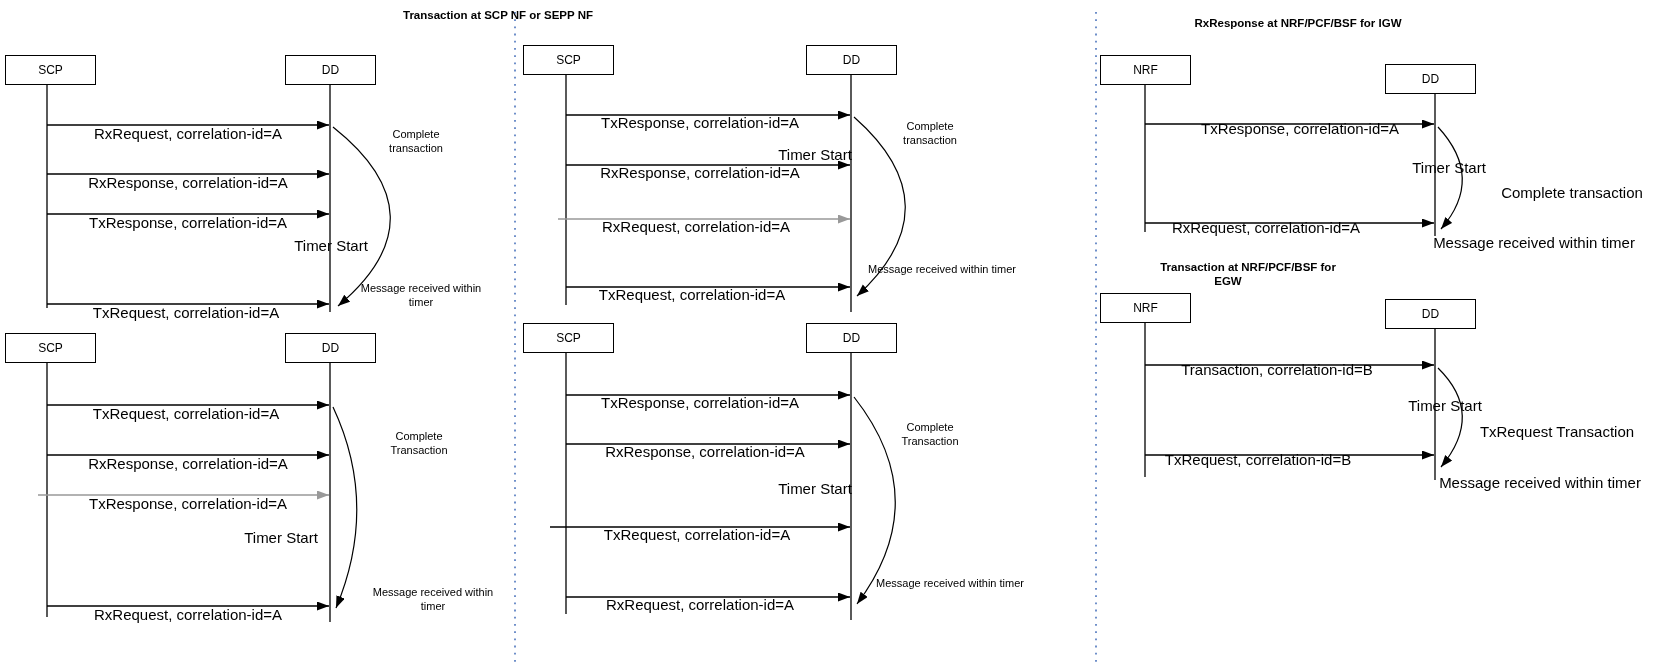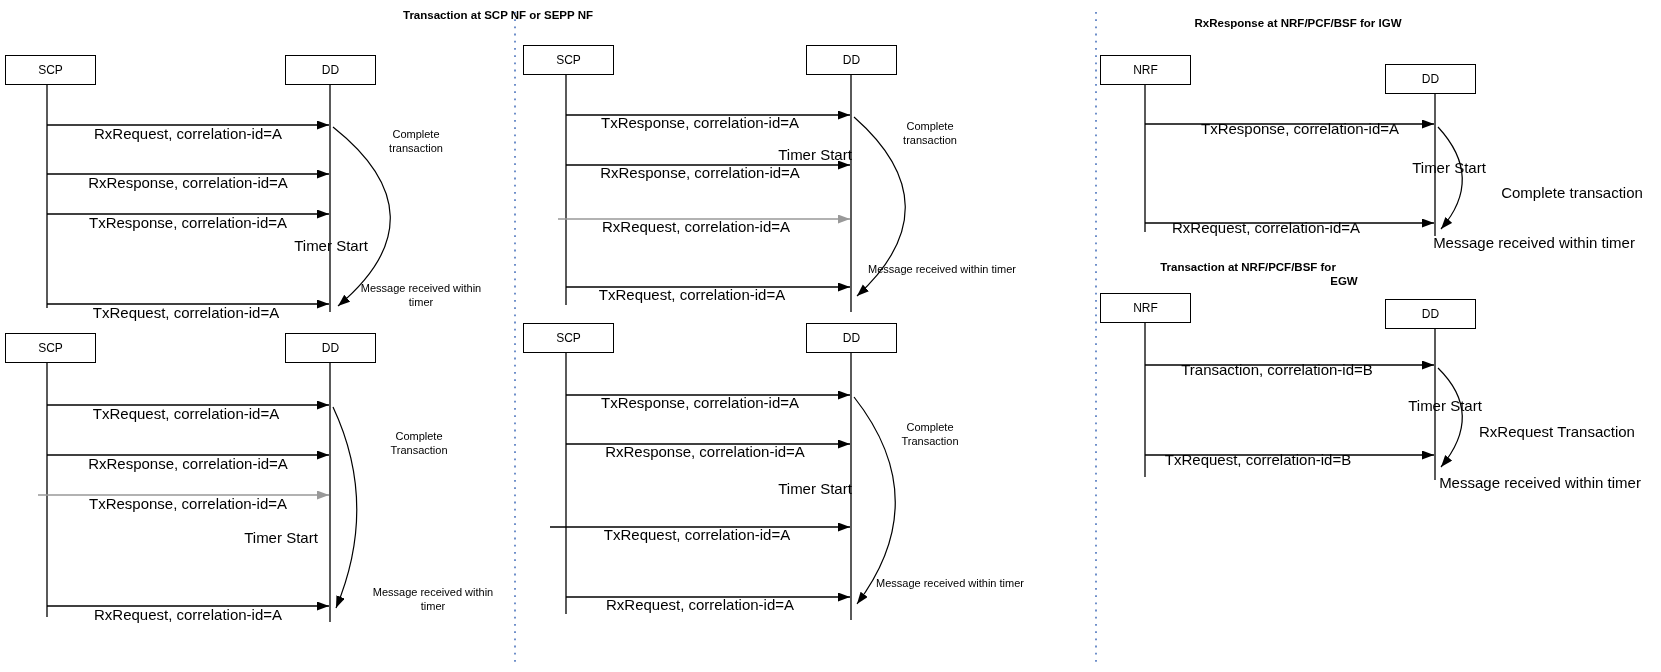--- a/index.html
+++ b/index.html
@@ -87,21 +87,21 @@
       <line x1="1435" y1="329" x2="1435" y2="480"></line>
       <line x1="1145" y1="365" x2="1434" y2="365" marker-end="url(#arB)"></line>
       <line x1="1145" y1="455" x2="1434" y2="455" marker-end="url(#arB)"></line>
       <path d="M1438,368 Q1485,414 1441,467" marker-end="url(#arB)" stroke-width="1.2"></path>
     </g>
   </svg>
 
   <div class="ttl" style="left:498px;top:9px">Transaction at SCP NF or SEPP NF</div>
   <div class="ttl" style="left:1298px;top:17px">RxResponse at NRF/PCF/BSF for IGW</div>
   <div class="ttl" style="left:1248px;top:261px">Transaction at NRF/PCF/BSF for</div>
-  <div class="ttl" style="left:1344px;top:275px">EGW</div>
+  <div class="ttl" style="left:1228px;top:275px">EGW</div>
 
   <div class="box" style="left:5px;top:55px">SCP</div>
   <div class="box" style="left:285px;top:55px">DD</div>
   <div class="lbl" style="left:188px;top:105px">RxRequest, correlation-id=A</div>
   <div class="lbl" style="left:188px;top:154px">RxResponse, correlation-id=A</div>
   <div class="lbl" style="left:188px;top:194px">TxResponse, correlation-id=A</div>
   <div class="lbl" style="left:186px;top:284px">TxRequest, correlation-id=A</div>
   <div class="lbl" style="left:331px;top:217px">Timer Start</div>
   <div class="ann" style="left:416px;top:128px;width:84px">Complete transaction</div>
   <div class="ann" style="left:421px;top:282px;width:140px">Message received within timer</div>
@@ -142,16 +142,16 @@
   <div class="lbl" style="left:1266px;top:199px">RxRequest, correlation-id=A</div>
   <div class="lbl" style="left:1449px;top:139px">Timer Start</div>
   <div class="lbl" style="left:1572px;top:164px">Complete transaction</div>
   <div class="lbl" style="left:1534px;top:214px">Message received within timer</div>
 
   <div class="box" style="left:1100px;top:293px">NRF</div>
   <div class="box" style="left:1385px;top:299px">DD</div>
   <div class="lbl" style="left:1277px;top:341px">Transaction, correlation-id=B</div>
   <div class="lbl" style="left:1258px;top:431px">TxRequest, correlation-id=B</div>
   <div class="lbl" style="left:1445px;top:377px">Timer Start</div>
-  <div class="lbl" style="left:1557px;top:403px">RxRequest Transaction</div>
+  <div class="lbl" style="left:1557px;top:403px">TxRequest Transaction</div>
   <div class="lbl" style="left:1540px;top:454px">Message received within timer</div>
 
 </div>
 
 </body></html>

